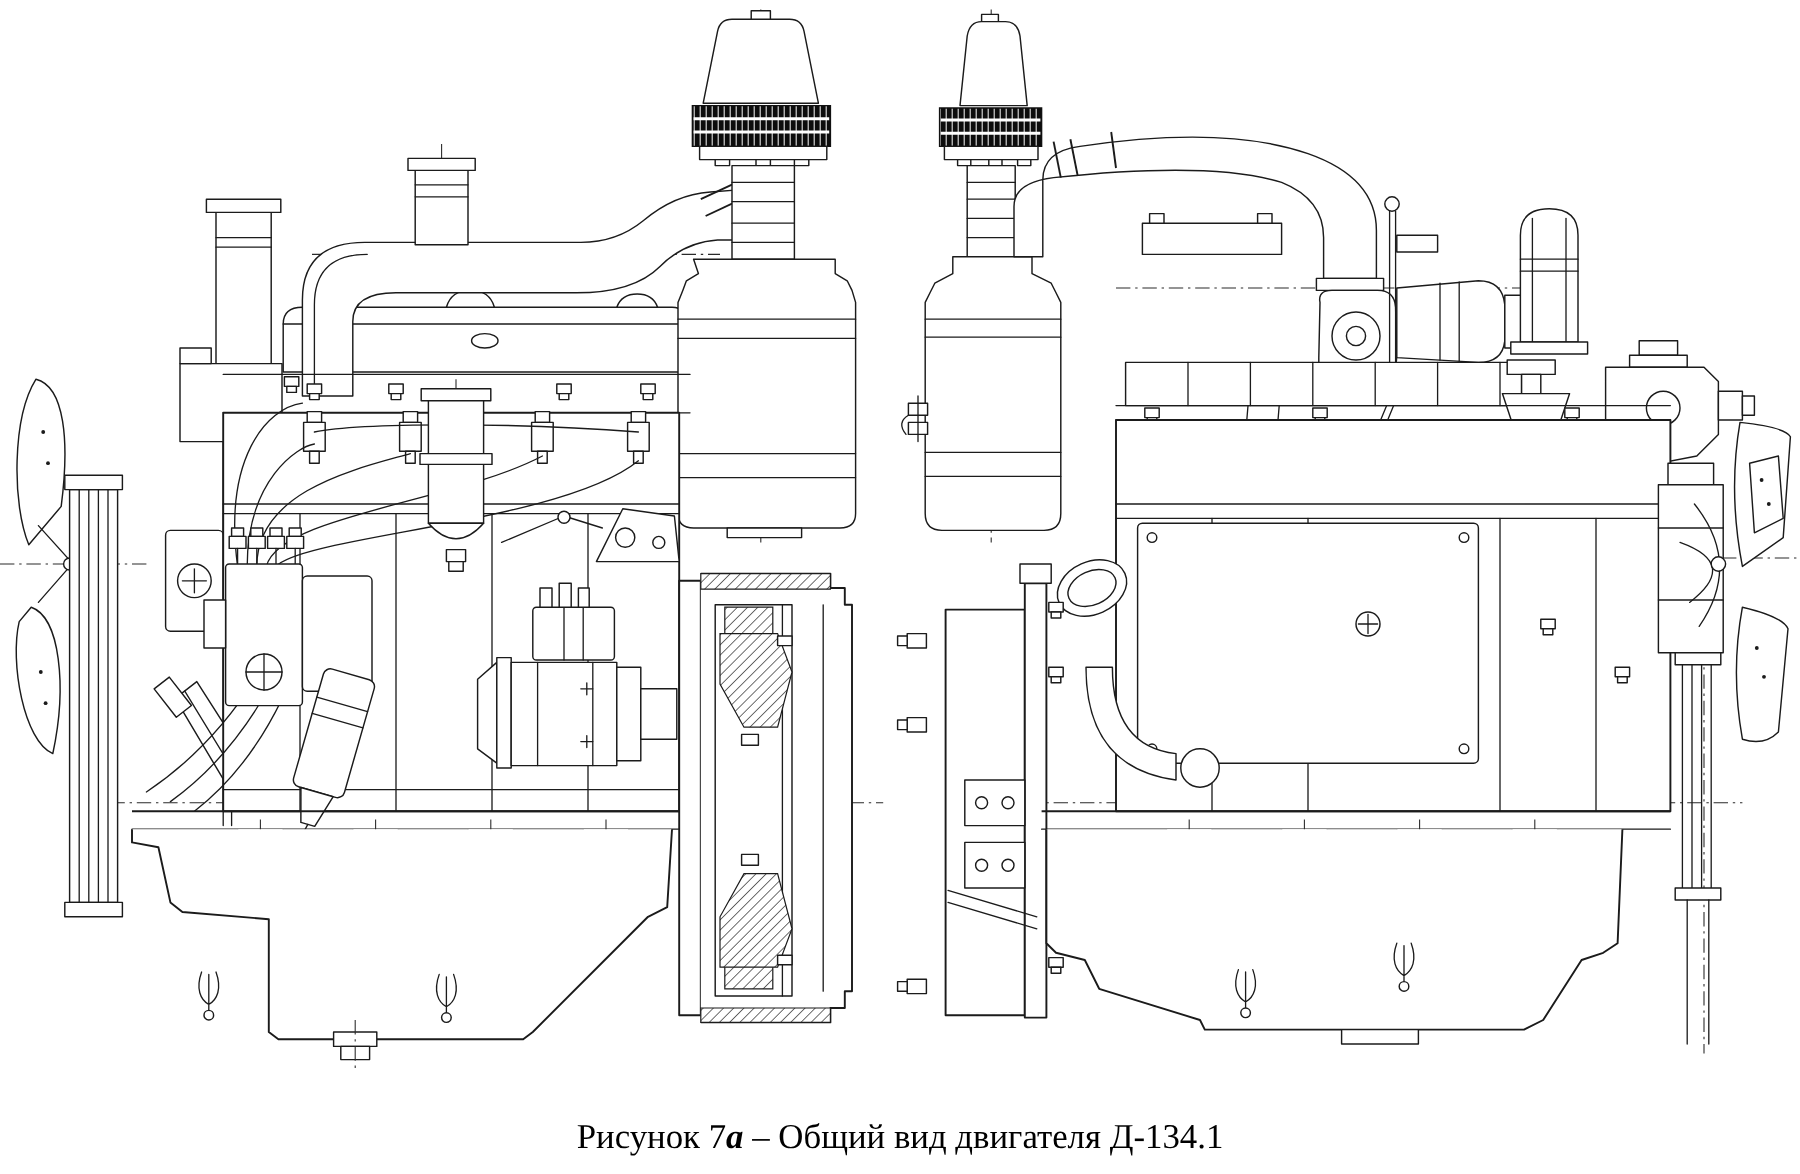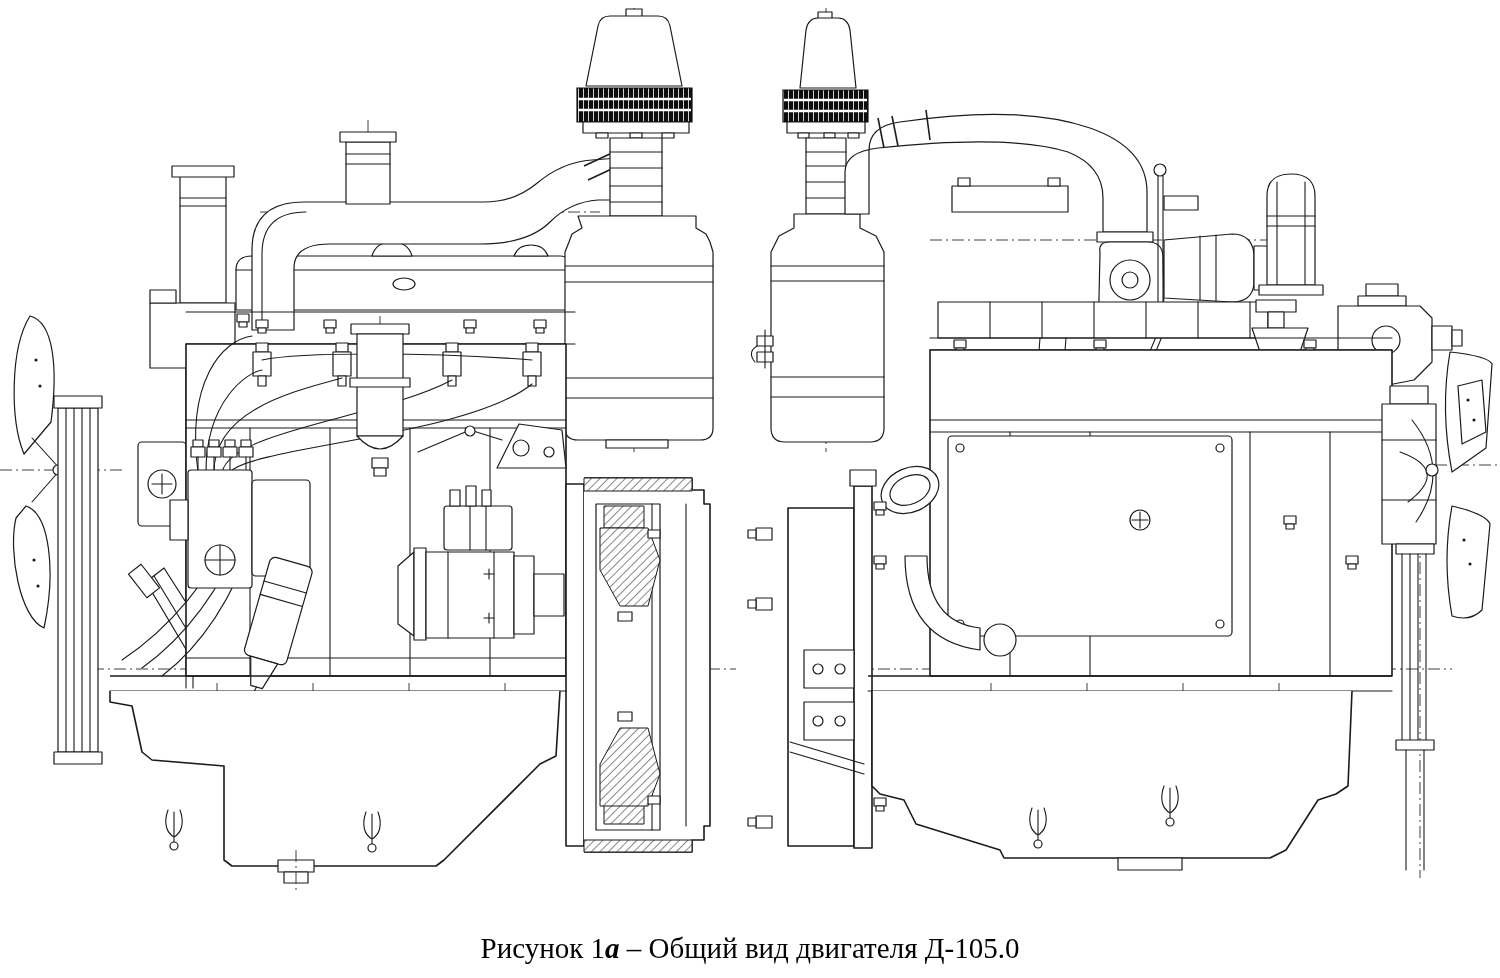--- a/index.html
+++ b/index.html
@@ -489,14 +489,14 @@
           <circle cx="1474" cy="420" r="1.6" fill="#1b1b1b"></circle>
       <path class="wf" d="M1452,506 Q1486,514 1490,524 L1482,610 Q1470,622 1452,616 Q1442,560 1452,506 Z"></path>
       <circle cx="1464" cy="540" r="1.6" fill="#1b1b1b"></circle>
           <circle cx="1470" cy="564" r="1.6" fill="#1b1b1b"></circle>
       <path class="ln" d="M1412,420 Q1452,470 1416,522 M1400,452 Q1450,470 1408,502"></path>
       <circle class="wf" cx="1432" cy="470" r="6"></circle>
     </g>
   </g>
 </svg>
 
-<div class="caption"><span>Рисунок 1</span><span class="fl">а</span><span> – Общий вид двигателя Д-105.0</span></div>
+<div class="caption"><span>Рисунок 7</span><span class="fl">а</span><span> – Общий вид двигателя Д-134.1</span></div>
 </div>
 
 </body></html>

